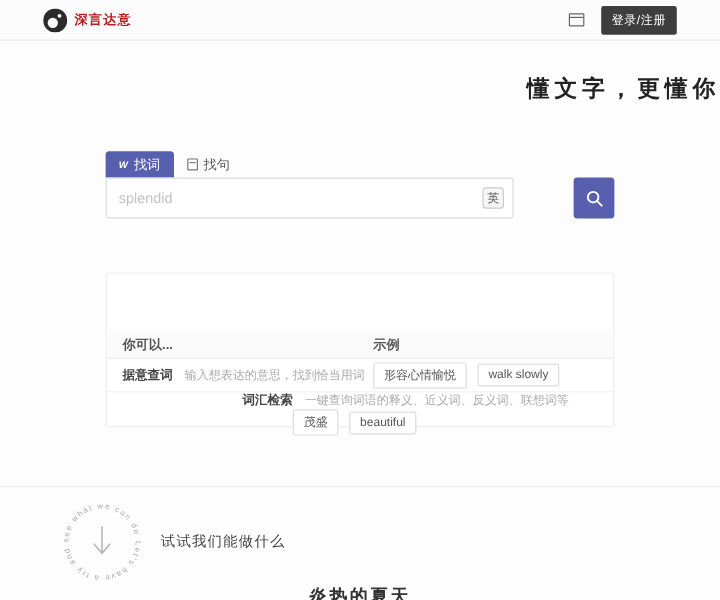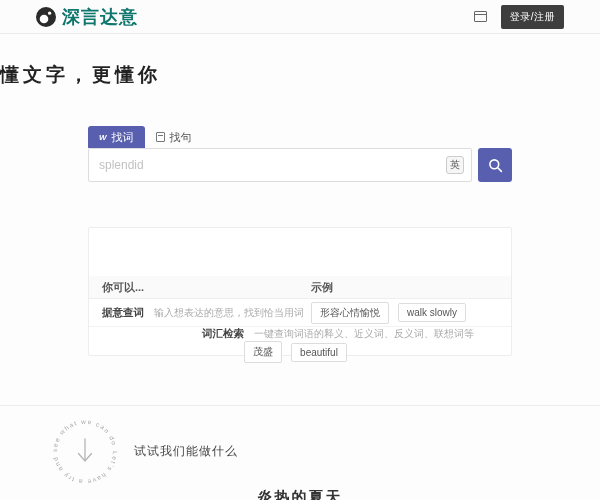--- a/index.html
+++ b/index.html
@@ -8,47 +8,47 @@
     background:#fdfdfd;
     font-family:"Liberation Sans", sans-serif;
     color:#333;
   }
   
   .topbar {
     height:34px; display:flex; align-items:center;
     padding:0 36px; border-bottom:1px solid #ececec; background:#fcfcfc;
   }
   .brand-wrap { display:flex; align-items:center; gap:6px; }
-  .brand { font-size:18px; font-weight:bold; letter-spacing:1px; color:#0f766e; }
+  .brand { font-size:11px; font-weight:bold; letter-spacing:1px; color:#b91c1c; }
   .spacer { flex:1; }
   .ext-icon { width:13px; height:11px; border:1px solid #666; border-radius:1px; position:relative; margin-right:14px; }
   .ext-icon::after { content:""; position:absolute; left:0; right:0; top:2px; border-top:1px solid #666; }
   .login-btn {
     background:#3e3e3e; color:#fff; font-size:10px; border:0;
     padding:5px 9px; border-radius:2px; cursor:pointer; letter-spacing:.5px;
     font-family:"Liberation Sans", sans-serif;
   }
   
   .hero-title {
-    margin-top:28px; text-align:left; font-size:19px; line-height:26px;
+    margin-top:28px; text-align:right; font-size:19px; line-height:26px;
     font-weight:700; letter-spacing:4px; color:#222;
   }
   
   .search-wrap { width:424px; margin:38px auto 0; }
   .tabs { display:flex; }
   .tab {
     height:22px; display:flex; align-items:center; gap:5px;
     padding:0 11px; font-size:11px; cursor:pointer; border-radius:3px 3px 0 0;
   }
   .tab.active { background:#585fae; color:#fff; }
   .tab.inactive { color:#555; }
   .w-glyph { font-size:8px; font-weight:bold; font-style:italic; }
   .doc-glyph { width:9px; height:10px; border:1px solid #777; border-radius:1px; position:relative; }
   .doc-glyph::after { content:""; position:absolute; left:1px; right:1px; top:2px; border-top:1px solid #777; }
-  .search-box { display:flex; }
+  .search-box { display:flex;gap:44px; }
   .input-wrap {
     flex:1; display:flex; align-items:center; height:34px;
     border:1px solid #dcdcdc; background:#fff; border-radius:2px; margin-right:6px;
   }
   .search-input {
     flex:1; border:0; outline:0; background:transparent;
     font-size:12px; color:#333; padding:0 10px;
     font-family:"Liberation Sans", sans-serif;
   }
   .search-input::placeholder { color:#c2c2c2; }

